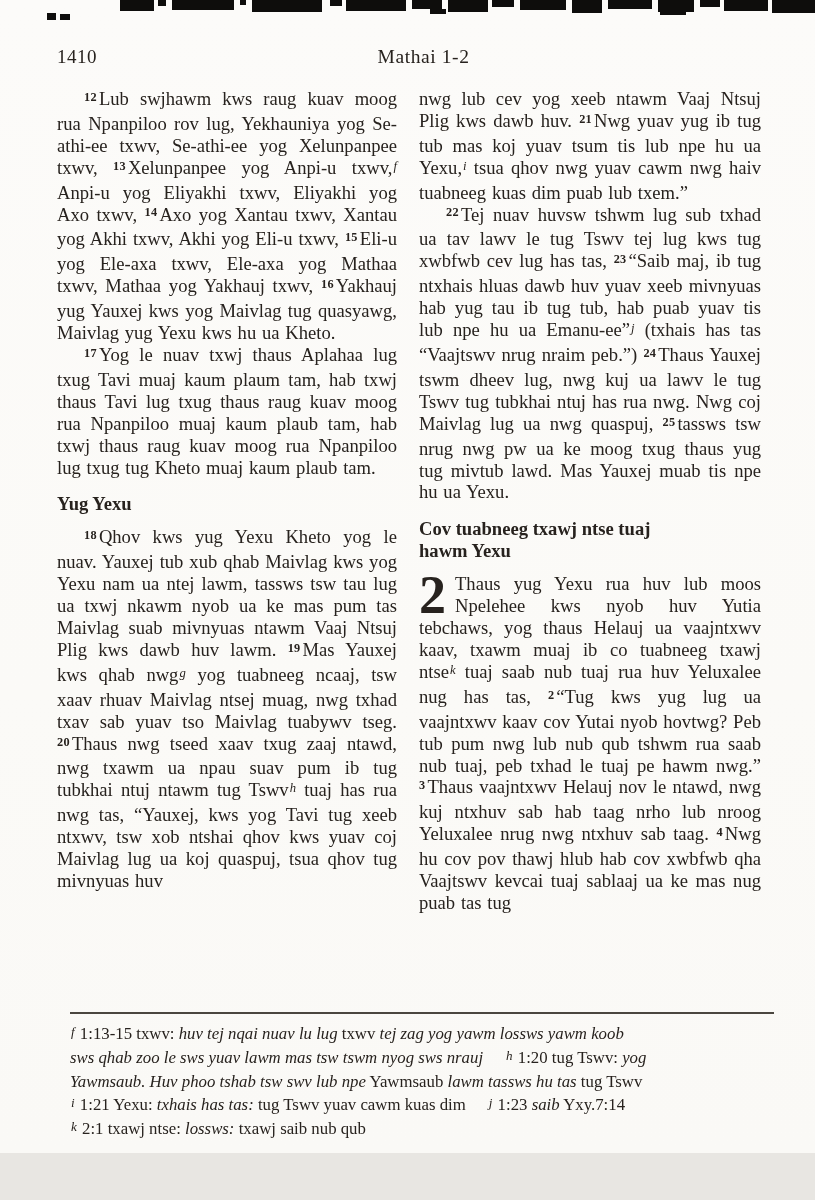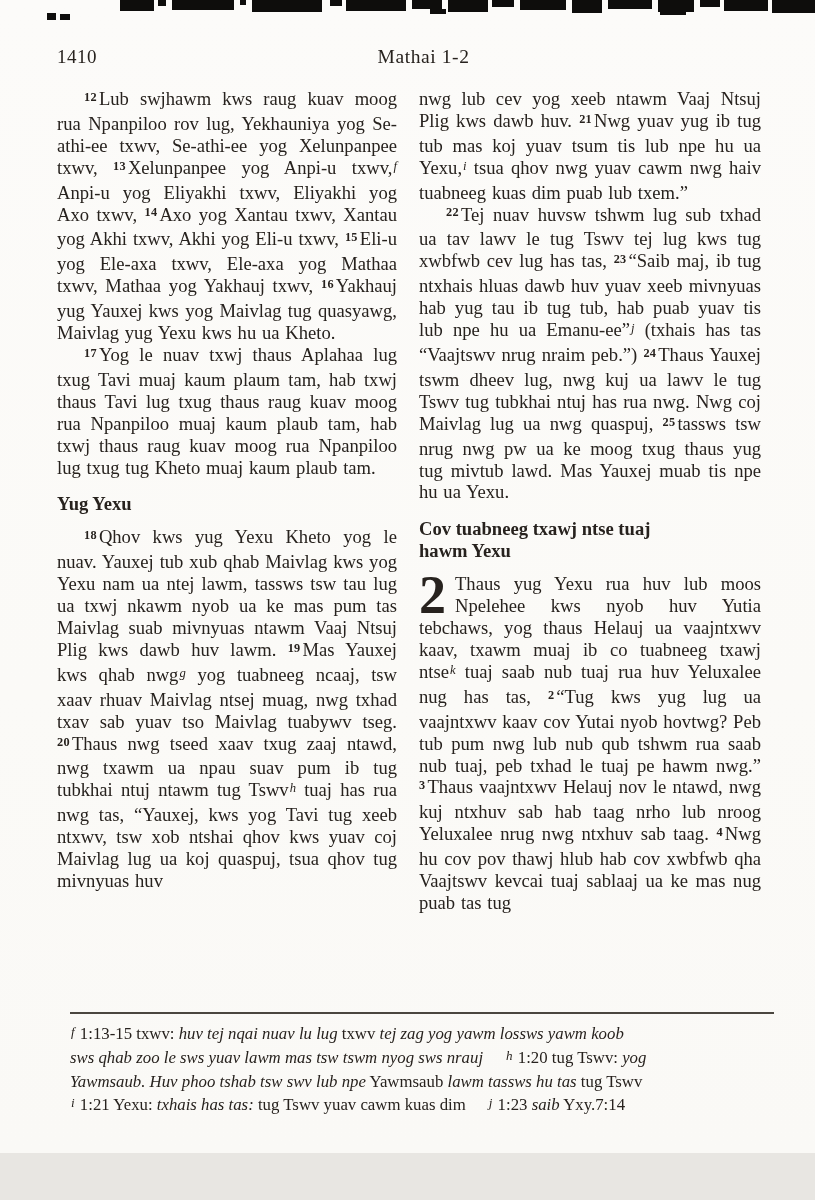--- a/index.html
+++ b/index.html
@@ -121,16 +121,17 @@
       <div class="para"><span class="dropcap">2</span><span>Thaus yug Yexu rua huv lub moos Npelehee kws nyob huv Yutia tebchaws, yog thaus Helauj ua vaajntxwv kaav, txawm muaj ib co tuabneeg txawj ntse</span><span class="fnmark">k</span><span> tuaj saab nub tuaj rua huv Yeluxalee nug has tas, </span><span class="vnum">2</span><span>“Tug kws yug lug ua vaajntxwv kaav cov Yutai nyob hovtwg? Peb tub pum nwg lub nub qub tshwm rua saab nub tuaj, peb txhad le tuaj pe hawm nwg.” </span><span class="vnum">3</span><span>Thaus vaajntxwv Helauj nov le ntawd, nwg kuj ntxhuv sab hab taag nrho lub nroog Yeluxalee nrug nwg ntxhuv sab taag. </span><span class="vnum">4</span><span>Nwg hu cov pov thawj hlub hab cov xwbfwb qha Vaajtswv kevcai tuaj sablaaj ua ke mas nug puab tas tug</span></div>
     </div>
 
   <div class="footnotes">
     <div class="fn-rule"></div>
     <div class="fn-lines" id="fn-lines">
         <div class="fn-line"><span class="fnmark">f</span><span> 1:13-15 txwv:  </span><span class="it">huv tej nqai nuav lu lug</span><span> txwv </span><span class="it">tej zag yog yawm lossws yawm koob</span></div>
         <div class="fn-line"><span class="it">sws qhab zoo le sws yuav lawm mas tsw tswm nyog sws nrauj</span><span class="gap"></span><span class="fnmark">h</span><span> 1:20 tug Tswv:  </span><span class="it">yog</span></div>
         <div class="fn-line"><span class="it">Yawmsaub.  Huv phoo tshab tsw swv lub npe</span><span> Yawmsaub </span><span class="it">lawm tassws hu tas</span><span> tug Tswv</span></div>
         <div class="fn-line"><span class="fnmark">i</span><span> 1:21 Yexu:  </span><span class="it">txhais has tas:</span><span>  tug Tswv yuav cawm kuas dim</span><span class="gap"></span><span class="fnmark">j</span><span> 1:23 </span><span class="it">saib</span><span> Yxy.7:14</span></div>
+        <div class="fn-line"><span class="fnmark">k</span><span> 2:1 txawj ntse:  </span><span class="it">lossws:</span><span>  txawj saib nub qub</span></div>
       </div>
   </div>
 
 </div>
 
 </body></html>

